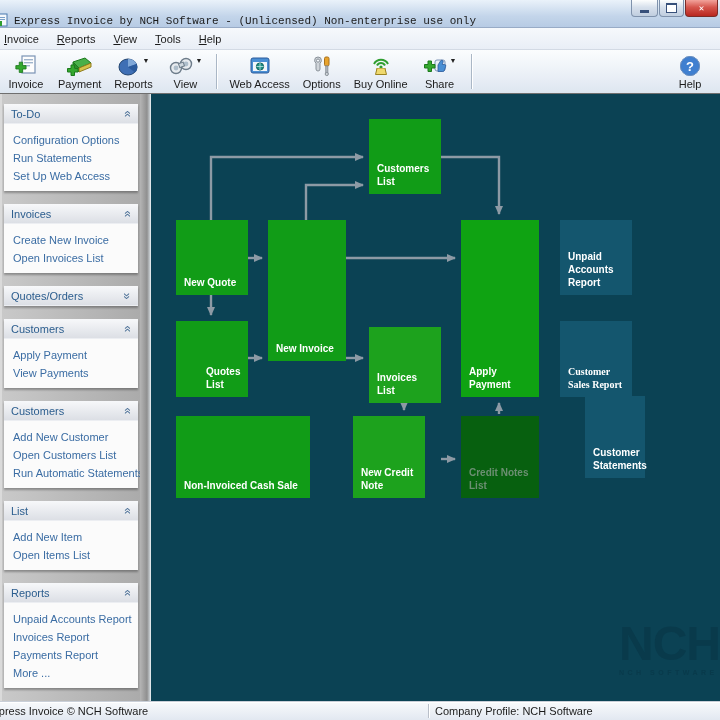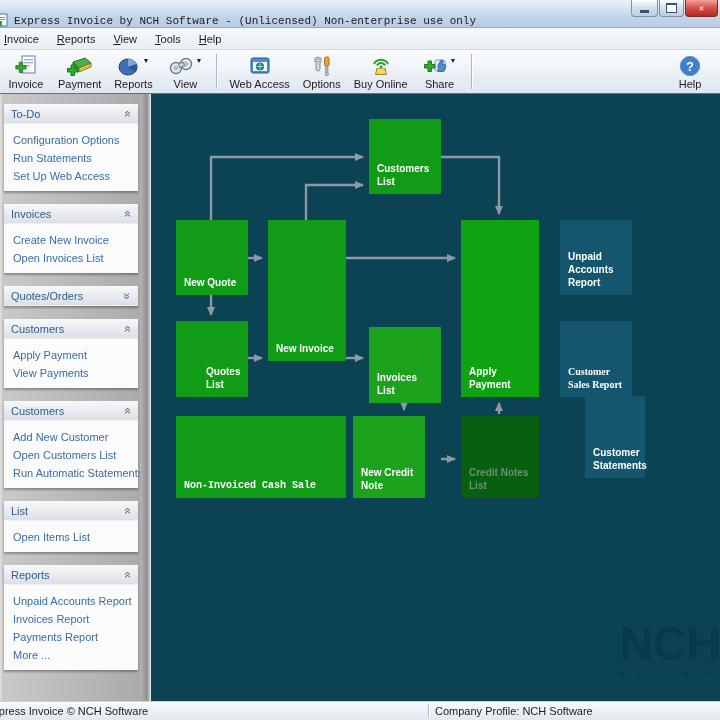--- a/index.html
+++ b/index.html
@@ -327,20 +327,21 @@
         <div class="card-item">Run Automatic Statements</div>
       </div>
     </div>
 
     <div class="card">
       <div class="card-header">
         <span class="card-title">List</span>
         <span class="chev up">»</span>
       </div>
       <div class="card-items">
+        <div class="card-item">Add New Item</div>
         <div class="card-item">Open Items List</div>
       </div>
     </div>
 
     <div class="card">
       <div class="card-header">
         <span class="card-title">Reports</span>
         <span class="chev up">»</span>
       </div>
       <div class="card-items">
@@ -404,21 +405,21 @@
       </div>
 
       <div class="node n-green2" style="left:218px;top:225px;width:72px;height:76px;margin-top:6px;">
         <span>Invoices List</span>
       </div>
 
       <div class="node n-teal" style="left:409px;top:225px;width:72px;height:76px;font-family:Liberation Serif, serif;">
         <span>Customer Sales Report</span>
       </div>
 
-      <div class="node n-green" style="left:25px;top:320px;width:170px;height:82px;font-family:Liberation Mono, monospace;">
+      <div class="node n-green" style="left:25px;top:320px;width:134px;height:82px;">
         <span>Non-Invoiced Cash Sale</span>
       </div>
 
       <div class="node n-green2" style="left:202px;top:320px;width:72px;height:82px;">
         <span>New Credit Note</span>
       </div>
 
       <div class="node n-greendark" style="left:310px;top:320px;width:78px;height:82px;">
         <span>Credit Notes List</span>
       </div>

